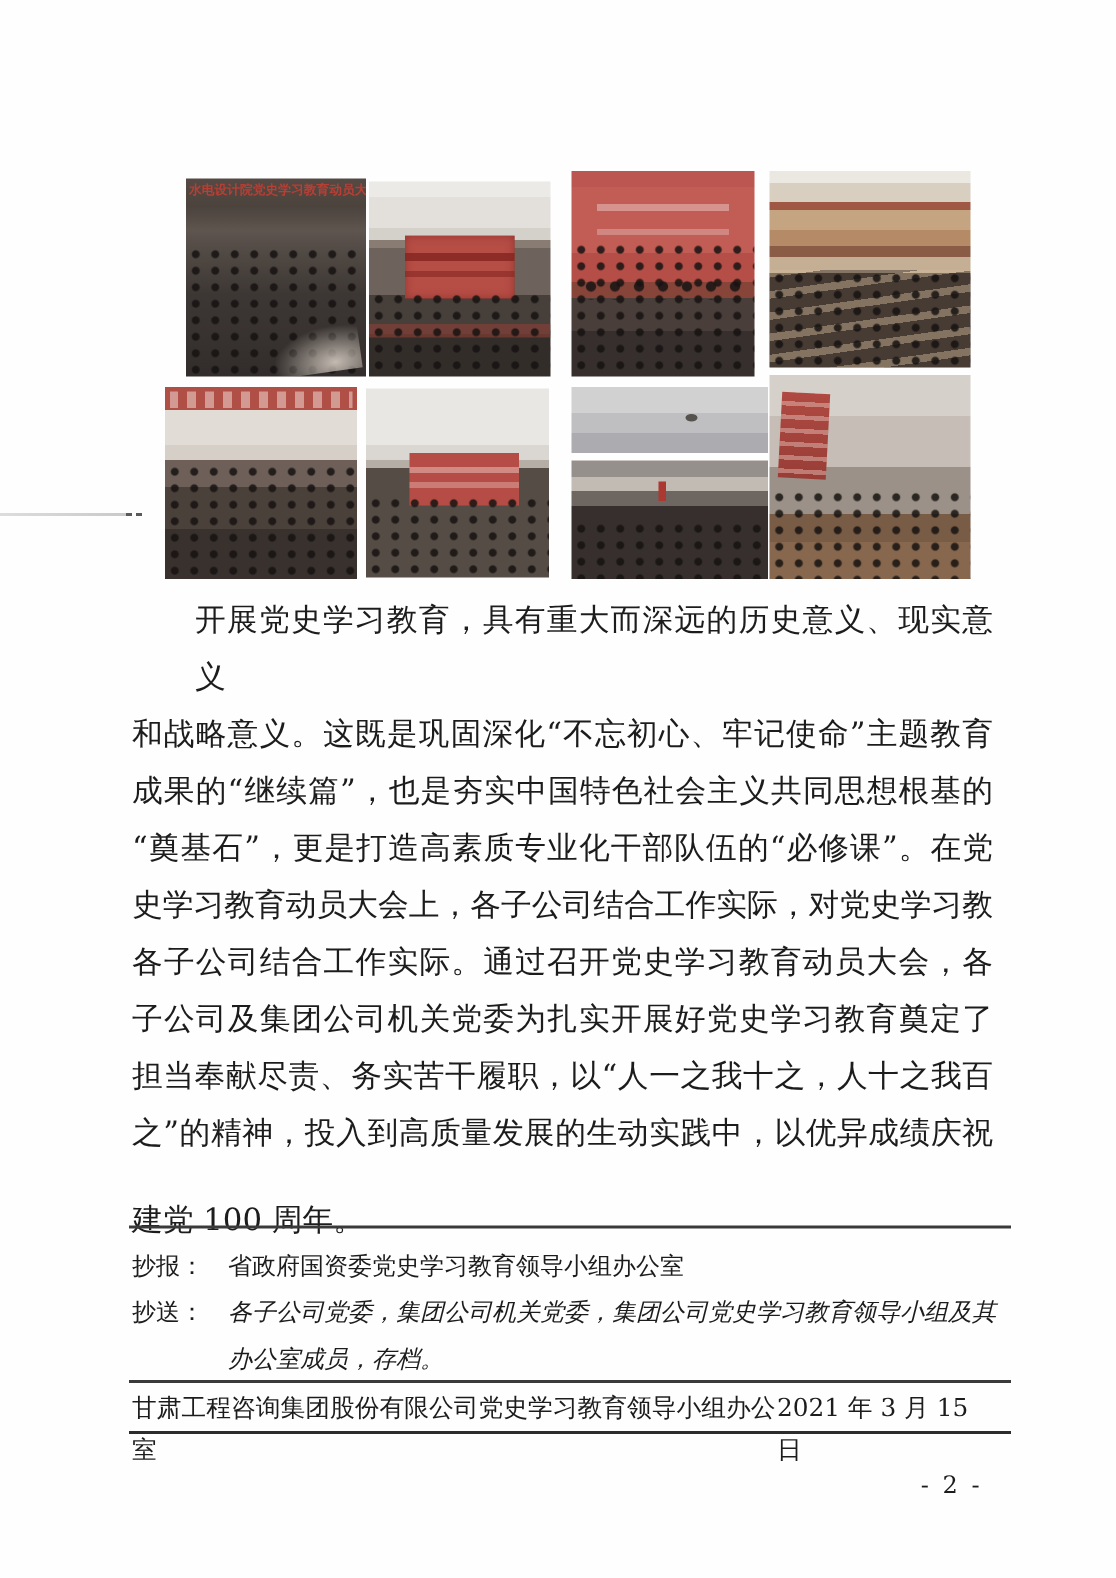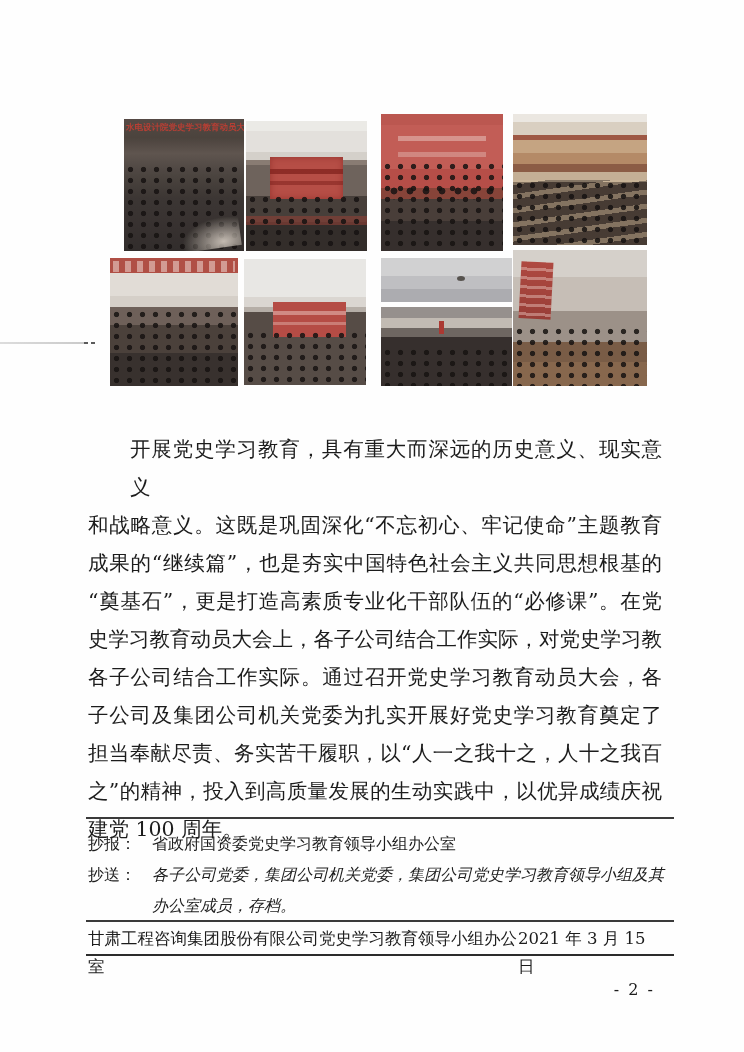--- a/index.html
+++ b/index.html
@@ -63,22 +63,22 @@
   .cr-66{top:34%;} .cr-60{top:40%;} .cr-50{top:50%;} .cr-44{top:56%;}
   
   .artifact{position:absolute;left:0;top:342px;width:112px;height:2px;
       background:
         repeating-linear-gradient(90deg,transparent 0 84px,#5a5a5a 84px 88px,transparent 88px 91px,#5a5a5a 91px 95px,transparent 95px 112px),
         linear-gradient(90deg,rgba(170,170,170,.4) 0,rgba(150,150,150,.5) 84px,transparent 84px);}
   
   .para{position:absolute;left:88px;top:394px;width:574px;
       font-size:20.5px;line-height:38px;}
   .bline{text-align:justify;text-align-last:justify;}
-  .bline.first{padding-left:42px;margin-top:36px;}
-  .bline.last{text-align-last:left;}
+  .bline.first{padding-left:42px;}
+  .bline.last{text-align-last:left;margin-top:20px;}
   
   .rule{position:absolute;left:86px;width:588px;background:#3a3a3a;}
   .rule-1{top:817px;height:2px;}
   .rule-2{top:920px;height:2px;}
   .rule-3{top:954px;height:2px;background:#2c2c2c;}
   .f-row{position:absolute;left:88px;display:flex;font-size:16px;line-height:31px;justify-content:center;}
   .f-copyto{top:828px;}
   .f-cc{top:859px;}
   .f-label{width:64px;flex:0 0 64px;}
   .f-value{width:530px;}

